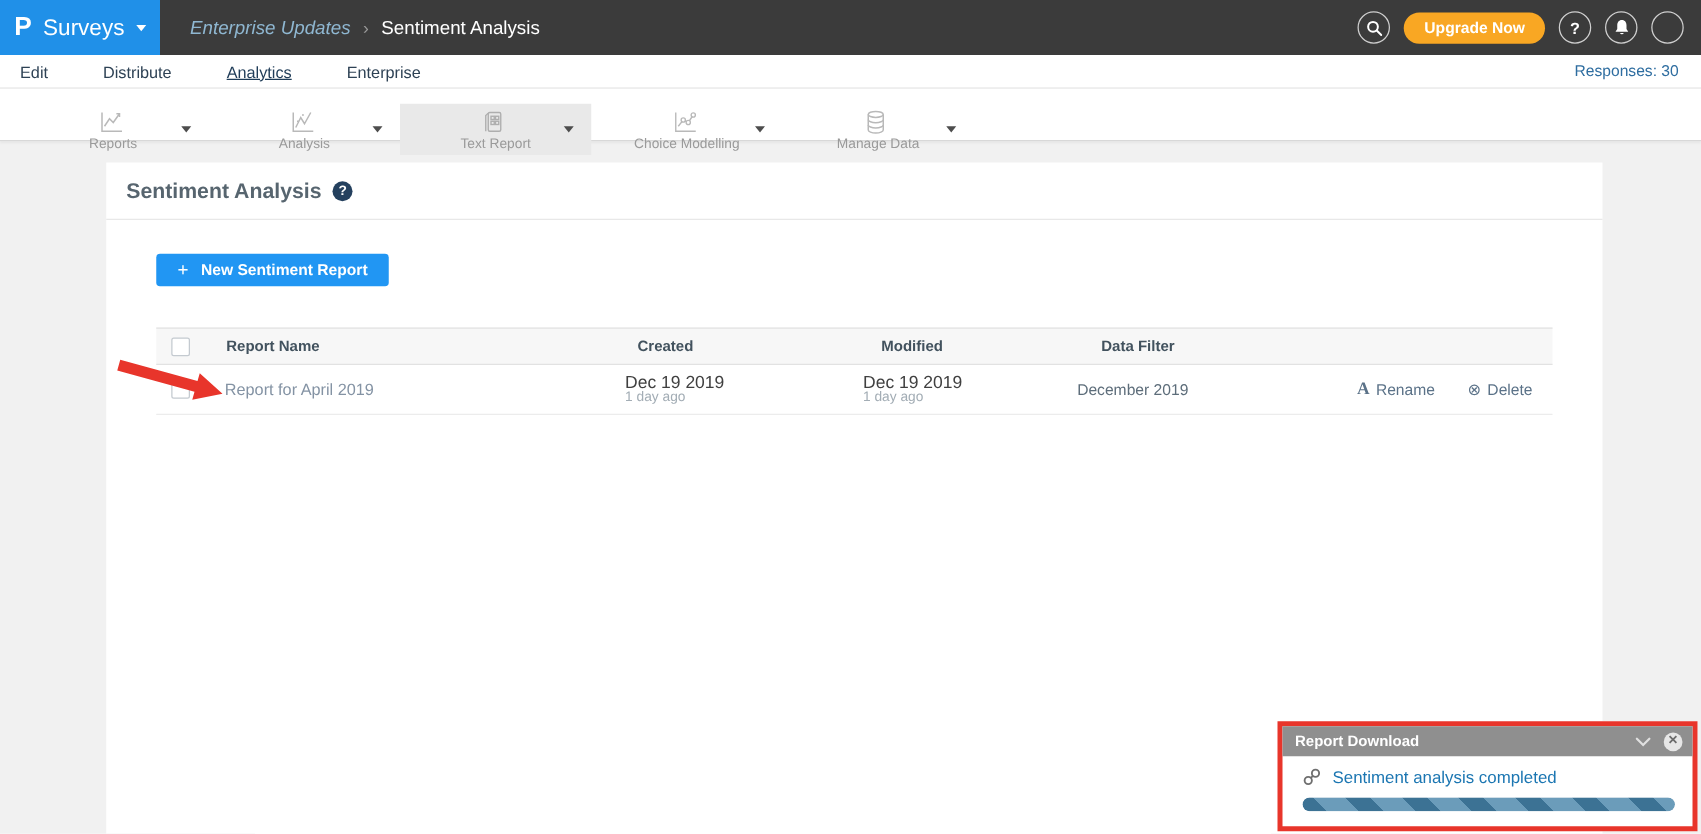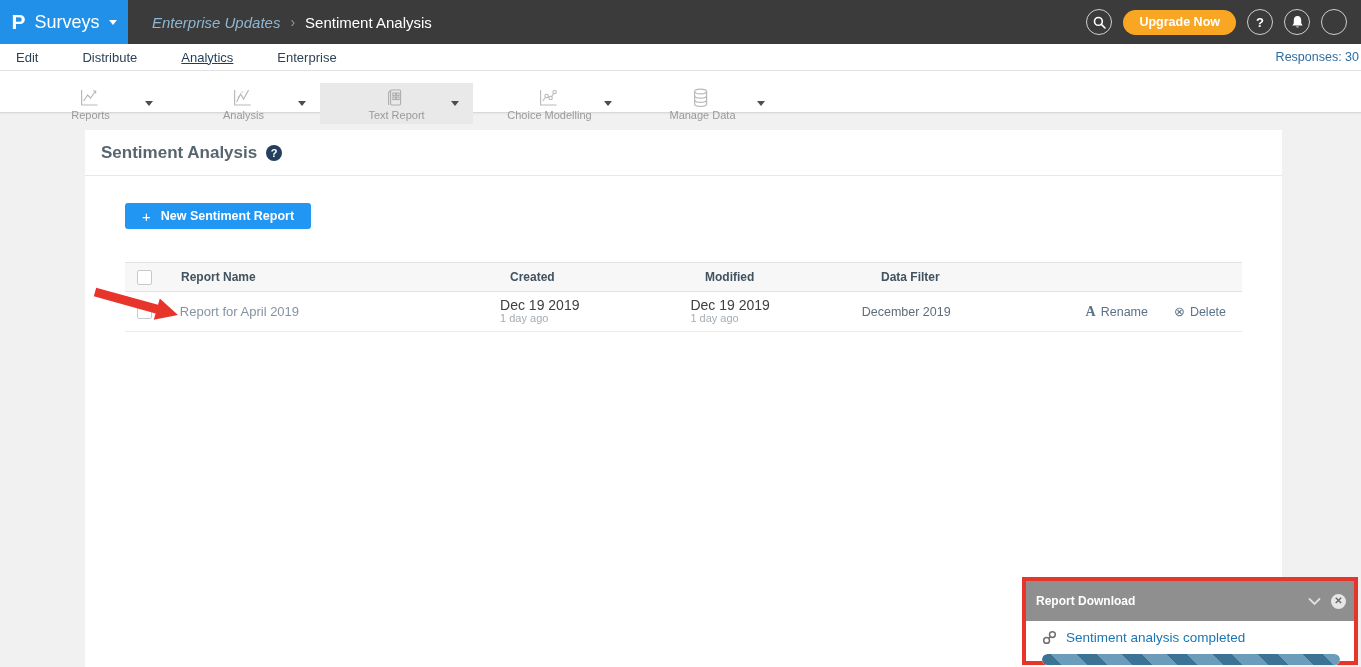--- a/index.html
+++ b/index.html
@@ -23,21 +23,21 @@
     background:
       radial-gradient(circle at 50% 34%, #b9capped 0, transparent 0),
       radial-gradient(circle at 50% 36%, #b98a68 0 5px, rgba(0,0,0,0) 5.5px),
       linear-gradient(180deg, #d8d3c9 0 58%, #3a72ab 58% 100%);
   }
 
   
   .subnav { position:absolute; top:44px; left:0; width:1361px; height:27px; background:#fff; border-bottom:1px solid #e2e2e2; display:flex; align-items:center; padding-left:16px; }
   .subnav-item { font-size:13px; color:#2e4255; margin-right:44px; cursor:pointer; text-decoration:none; }
   .subnav-item.active { text-decoration:underline; color:#1f3c58; }
-  .responses { margin-left:auto; padding-right:2px; font-size:12.5px; color:#2e6da0; }
+  .responses { margin-left:auto; padding-right:18px; font-size:12.5px; color:#2e6da0; }
 
   
   .toolbar { position:absolute; top:71px; left:0; width:1361px; height:42px; background:#fff; border-bottom:1px solid #d8d8d8; box-shadow:0 1px 2px rgba(0,0,0,0.05); }
   .tool-cell { position:absolute; top:12px; height:41px; width:153px; cursor:pointer; }
   .tool-cell.selected { background:#e9e9e9; }
   .tool-icon { position:absolute; top:3px; left:50%; transform:translateX(-60%); }
   .tool-label { position:absolute; bottom:3px; width:100%; text-align:center; font-size:11px; color:#9a9a9a; }
   .tool-caret { position:absolute; right:14px; top:18px; width:0; height:0; border-left:4.5px solid transparent; border-right:4.5px solid transparent; border-top:5px solid #4d4d4d; }
 
   
@@ -65,21 +65,21 @@
   .date-ago { font-size:11px; color:#a3adb5; line-height:13px; }
   .action-link { display:flex; align-items:center; gap:5px; color:#5b7288; font-size:12.5px; cursor:pointer; }
   .action-glyph { font-size:13px; color:#5b7288; }
   .action-glyph.rename-a { font-family:"Liberation Serif", serif; font-weight:bold; font-size:14px; }
 
   
   .arrow-annotation { position:absolute; left:92px; top:287px; }
 
   
   .download-panel { position:absolute; left:1022px; top:577px; width:336px; height:88px; border:4px solid #e8352b; background:#fff; }
-  .dp-header { height:40px; background:#8f8f8f; display:flex; align-items:center; padding:0 8px 0 10px; }
+  .dp-header { height:24px; background:#8f8f8f; display:flex; align-items:center; padding:0 8px 0 10px; }
   .dp-title { color:#fff; font-size:12px; font-weight:bold; }
   .dp-icons { margin-left:auto; display:flex; align-items:center; gap:10px; }
   .dp-chevron { cursor:pointer; display:flex; }
   .dp-close { width:15px; height:15px; border-radius:50%; background:#e6e6e6; color:#6b6b6b; font-size:10px; font-weight:bold; display:flex; align-items:center; justify-content:center; cursor:pointer; line-height:1; }
   .dp-body { padding:9px 14px 0 16px; }
   .dp-link-row { display:flex; align-items:center; gap:9px; }
   .dp-link { color:#1b76b2; font-size:13.5px; text-decoration:none; cursor:pointer; }
   .progress-track { margin-top:9px; height:11px; border-radius:6px; background:#e8eef2; overflow:hidden; }
   .progress-fill { height:100%; border-radius:6px;
     background:repeating-linear-gradient(45deg, #3c7294 0 14px, #6b9cba 14px 32px); }

